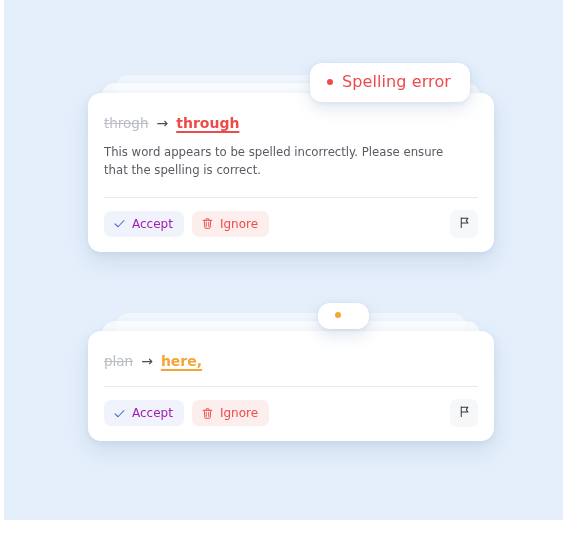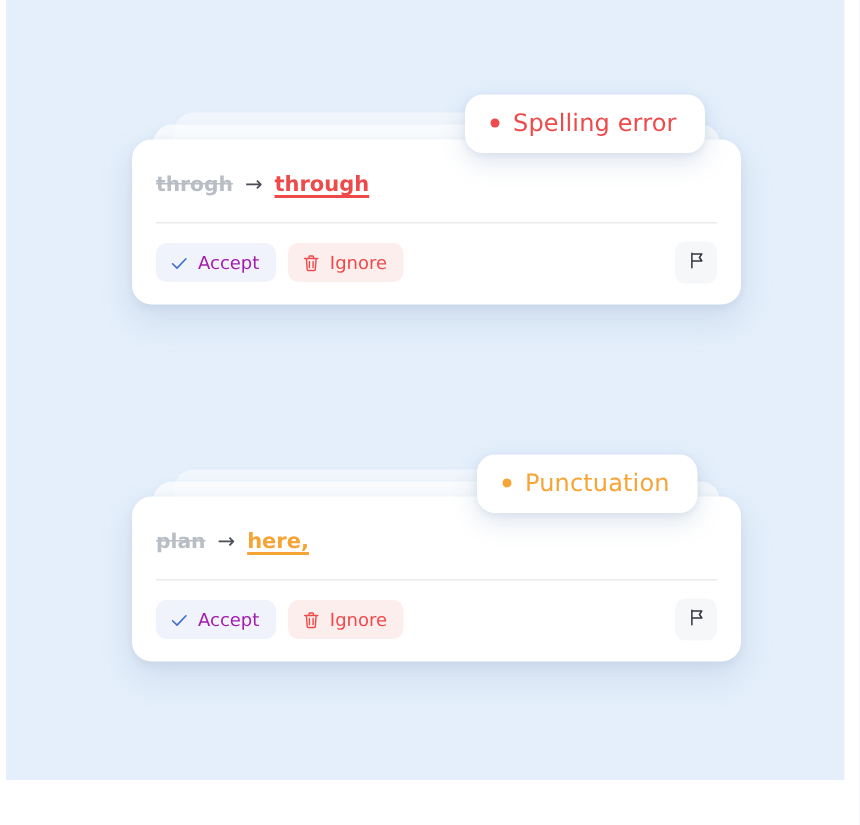--- a/index.html
+++ b/index.html
@@ -99,21 +99,20 @@
   .correction {
     display: flex;
     align-items: baseline;
     font-size: 13.5px;
     padding-top: 6px;
   }
   .word-old {
     color: #b9bdc4;
     text-decoration: line-through;
     text-decoration-color: #b9bdc4;
-    font-weight: bold;
   }
   .arrow {
     color: #4a4f57;
     margin: 0 8px;
     font-size: 14px;
   }
   .word-new {
     font-weight: bold;
     font-size: 14px;
     text-decoration: underline;
@@ -195,20 +194,21 @@
     </div>
 
     <div class="card">
 
       <div class="correction">
         <span class="word-old">throgh</span>
         <span class="arrow">→</span>
         <span class="word-new" style="color:#ee4a4a; text-decoration-color:#ee4a4a">through</span>
       </div>
 
+      <div class="description">This word appears to be spelled incorrectly. Please ensure that the spelling is correct.</div>
 
       <div class="divider"></div>
 
       <div class="actions">
         <button class="btn btn-accept">
           <span>
             <svg width="13" height="13" viewBox="0 0 16 16">
               <path d="M2.5 8.4 L6.2 12 L13.5 4.3" fill="none" stroke="#3c6ed2" stroke-width="1.3" stroke-linecap="round" stroke-linejoin="round"></path>
             </svg>
           </span>
@@ -240,21 +240,20 @@
     </div>
   </div>
 
   <div class="card-group" id="group-2">
 
     <div class="stack-layer stack-back"></div>
     <div class="stack-layer stack-mid"></div>
 
     <div class="badge" id="badge-2">
       <span class="badge-dot" style="background:#f6a436"></span>
-      <span class="badge-text" style="color:#f6a436">Punctuation</span>
     </div>
 
     <div class="card">
 
       <div class="correction">
         <span class="word-old">plan</span>
         <span class="arrow">→</span>
         <span class="word-new" style="color:#f6a436; text-decoration-color:#f6a436">here,</span>
       </div>
 

